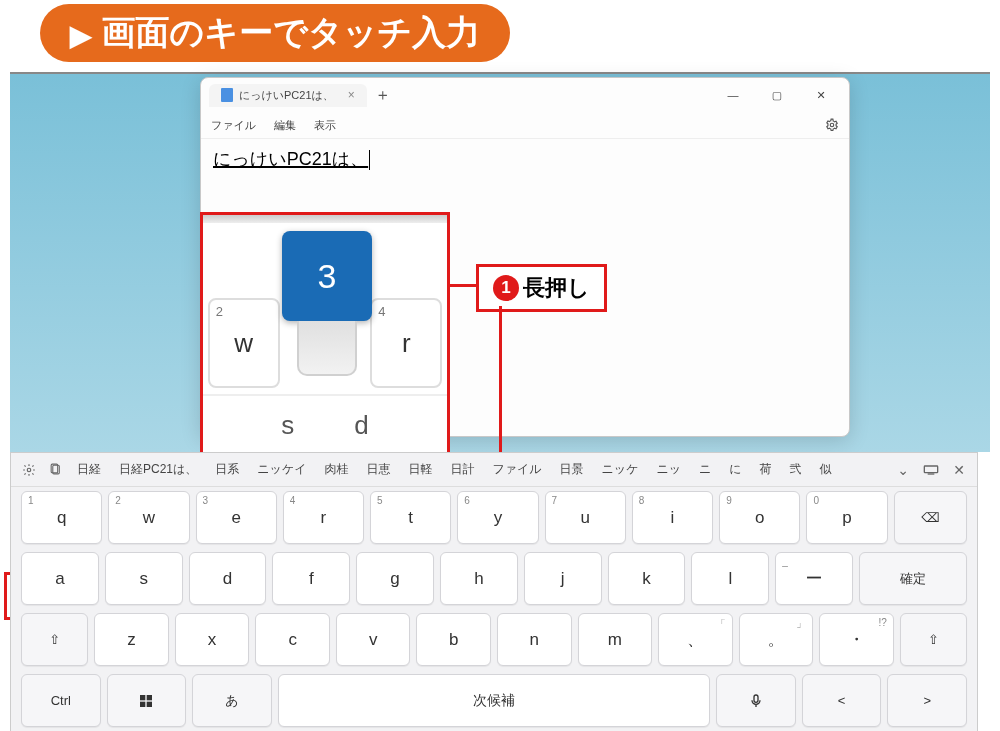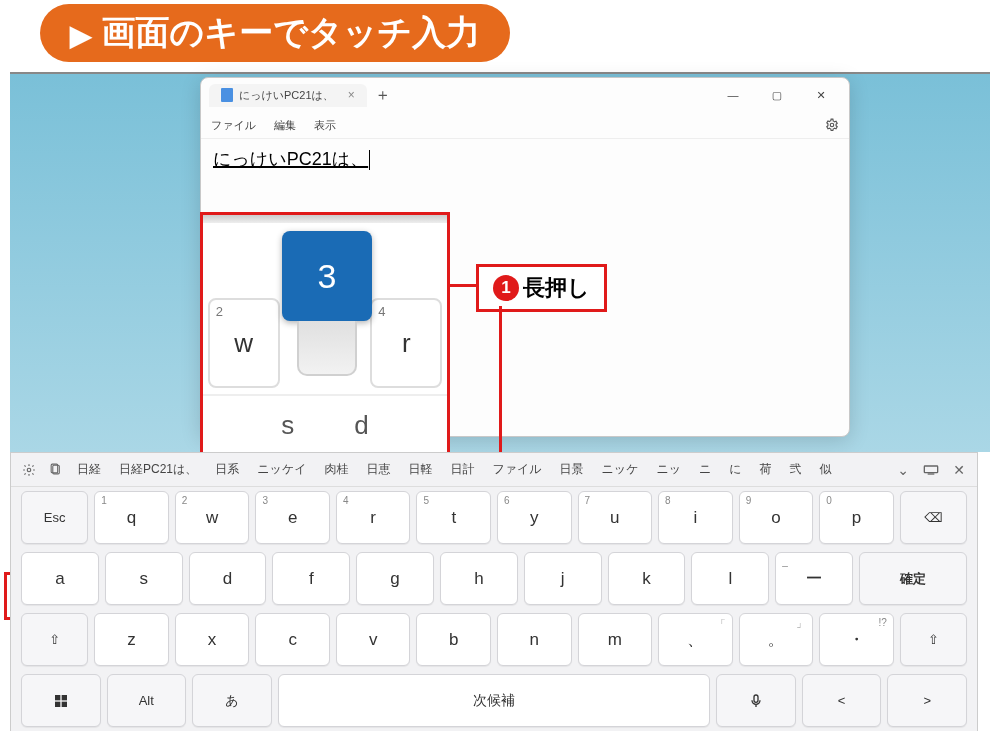--- a/index.html
+++ b/index.html
@@ -170,21 +170,21 @@
     border:1px solid #d4d4d8;
     border-radius:6px;
     display:flex; align-items:center; justify-content:center;
     font-size:17px; color:#333;
     position:relative;
     box-shadow: 0 1px 1px rgba(0,0,0,0.06);
   }
   .key .sub { position:absolute; top:3px; left:6px; font-size:10px; color:#888; }
   .key .subr { position:absolute; top:3px; right:6px; font-size:10px; color:#888; }
   .key.mod { background:#f6f6f8; font-size:13px; }
-  .key.wide { flex: 1.4; font-weight: bold; }
+  .key.wide { flex: 1.4; }
   .key.wider { flex: 5; font-size: 14px;}
   .key.small { flex: 0.9; }
 
   svg { display:block; }
 </style>
 </head>
 <body>
 
 
 
@@ -314,21 +314,20 @@
           <svg width="16" height="12" viewBox="0 0 24 16" fill="none" stroke="#666" stroke-width="2">
               <rect x="2" y="2" width="20" height="10" rx="1"></rect>
               <path d="M7 14h10"></path>
             </svg>
         </span>
         <span class="ico">✕</span>
       </div>
     </div>
 
     <div class="kbrow">
-      <div class="key mod small">Esc</div>
       <div id="row1-keys" style="display:contents"><div class="key">
             <span class="sub">1</span>
             <span>q</span>
           </div><div class="key">
             <span class="sub">2</span>
             <span>w</span>
           </div><div class="key">
             <span class="sub">3</span>
             <span>e</span>
           </div><div class="key">
@@ -407,29 +406,29 @@
             <span class="subr">」</span>
             <span>。</span>
           </div><div class="key">
             <span class="subr">!?</span>
             <span>・</span>
           </div></div>
       <div class="key mod small">⇧</div>
     </div>
 
     <div class="kbrow">
+      <div class="key mod small">Ctrl</div>
       <div class="key mod small">
         <svg width="16" height="16" viewBox="0 0 24 24">
             <rect x="3" y="3" width="8" height="8" fill="#333"></rect>
             <rect x="13" y="3" width="8" height="8" fill="#333"></rect>
             <rect x="3" y="13" width="8" height="8" fill="#333"></rect>
             <rect x="13" y="13" width="8" height="8" fill="#333"></rect>
           </svg>
       </div>
-      <div class="key mod small">Alt</div>
       <div class="key mod small">あ</div>
       <div class="key wider">次候補</div>
       <div class="key mod small">
         <svg width="16" height="20" viewBox="0 0 24 24" fill="none" stroke="#333" stroke-width="2">
             <rect x="9" y="3" width="6" height="11" rx="3"></rect>
             <path d="M6 11a6 6 0 0 0 12 0M12 18v3"></path>
           </svg>
       </div>
       <div class="key mod small">&lt;</div>
       <div class="key mod small">&gt;</div>

